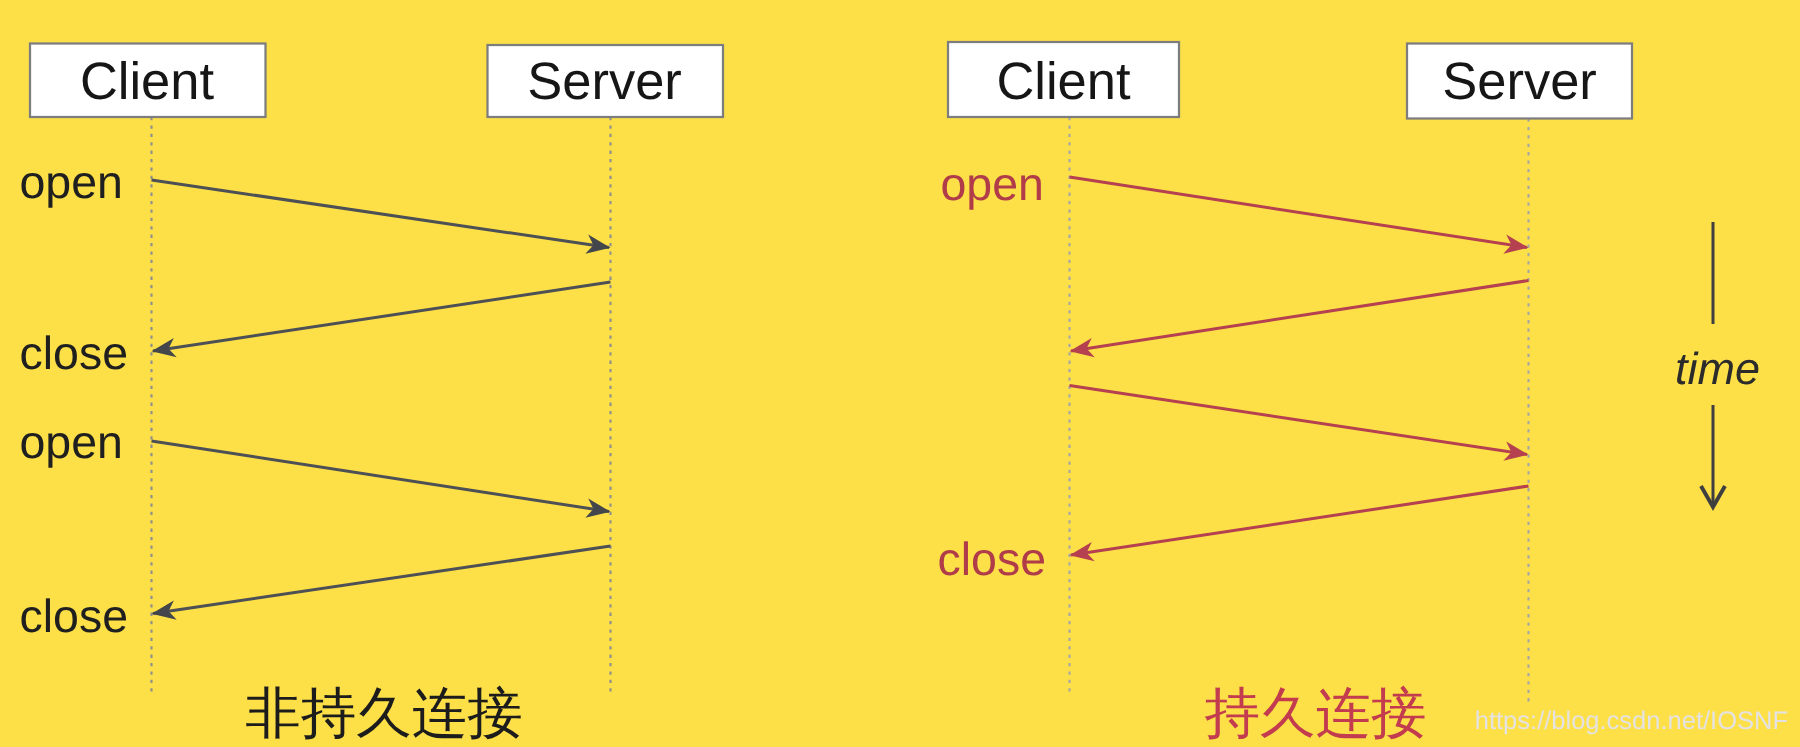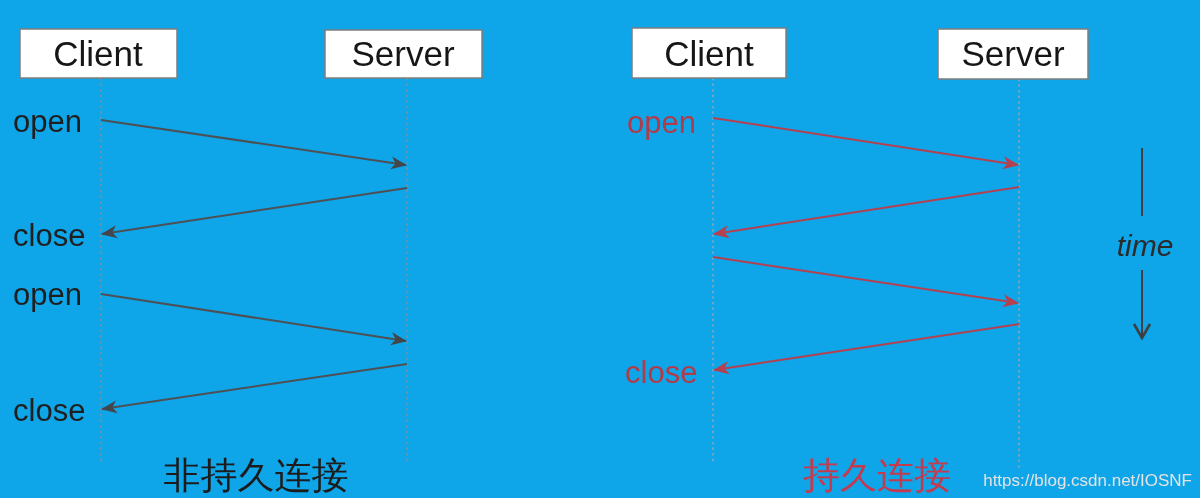--- a/index.html
+++ b/index.html
@@ -5,21 +5,21 @@
   html, body {
     margin: 0;
     padding: 0;
     background: #ffffff;
     font-family: "Liberation Sans", sans-serif;
   }
   .canvas {
     position: relative;
     width: 1200px;
     height: 498px;
-    background: #0ea5e9;
+    background: #fde047;
     overflow: hidden;
   }
   svg { display: block; }
   .actor-box  { fill: #ffffff; stroke: #7d7d7d; stroke-width: 1.5; }
   .actor-text { font-size: 35px; fill: #161616; text-anchor: middle; }
   .lifeline-l { stroke: #8e8e8e; stroke-width: 1.4; stroke-dasharray: 2.2 3.4; fill: none; }
   .lifeline-r { stroke: #a6a6a6; stroke-width: 1.4; stroke-dasharray: 2.2 3.4; fill: none; }
   .msg-gray   { stroke: #4d5054; stroke-width: 2; fill: none; }
   .msg-red    { stroke: #b5404f; stroke-width: 2; fill: none; }
   .lbl-gray   { font-size: 31px; fill: #1f1f1f; }

